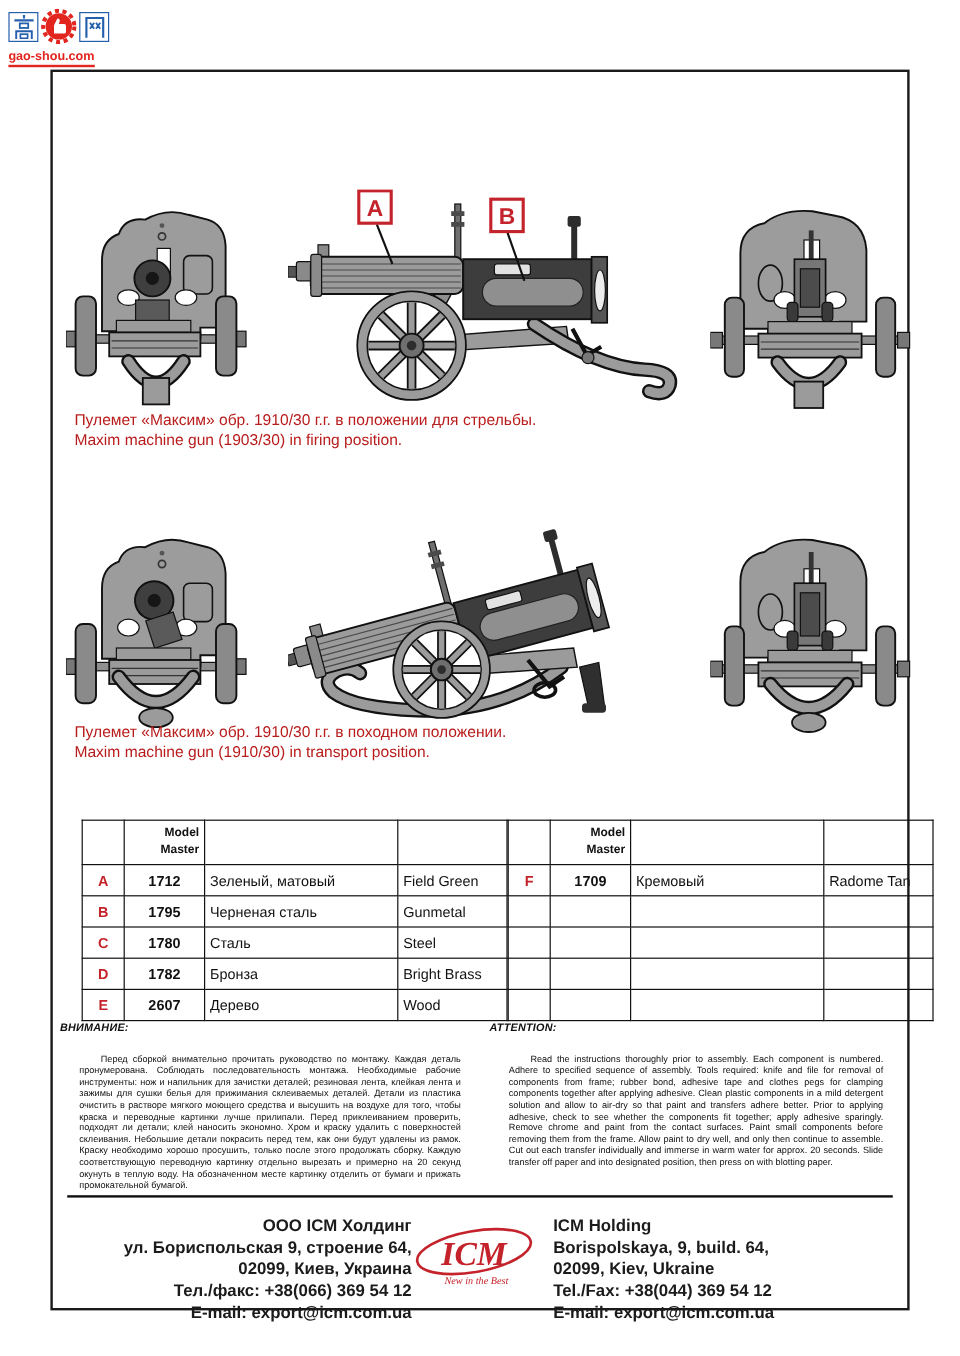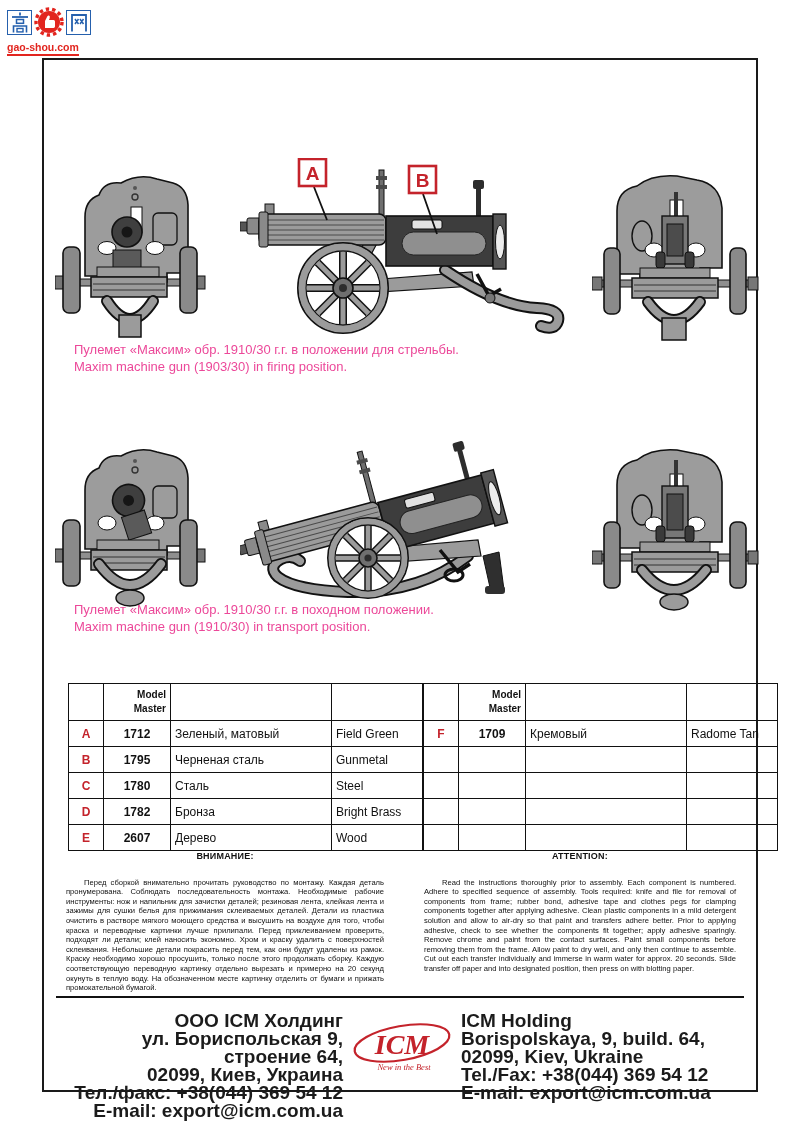--- a/index.html
+++ b/index.html
@@ -13,43 +13,43 @@
   .wm-row{display:flex;align-items:center;gap:2px;}
   .wm-char{width:23px;height:23px;border:1.5px solid #2560ad;background:#fff;
     display:flex;align-items:center;justify-content:center;}
   .wm-domain{margin-top:1px;color:#e2251f;font-weight:bold;font-size:10.5px;
     border-bottom:2.5px solid #e2251f;padding-bottom:1px;display:inline-block;}
   
   .page{position:absolute;left:42px;top:58px;width:716px;height:1034px;
     border:2px solid #1a1a1a;box-sizing:border-box;background:#fff;}
   .abs{position:absolute;}
   
-  .caption{font-size:13px;line-height:17px;color:#ec4899;margin-left:12px;}
+  .caption{font-size:13px;line-height:17px;color:#b91c1c;}
   
   .tables-wrap{left:24px;top:623px;width:676px;display:flex;justify-content:space-between;}
   table.paint-table{border-collapse:collapse;width:332px;table-layout:fixed;}
   table.paint-table td{border:1.6px solid #111;font-size:12px;height:23px;
     padding:1px 4px;overflow:hidden;white-space:nowrap;}
   table.paint-table tr.hdr td{height:34px;text-align:right;font-weight:bold;
     font-size:10px;line-height:14px;white-space:normal;}
   td.c-letter{width:26px;text-align:center;font-weight:bold;color:#c4232b;}
   td.c-code{width:58px;text-align:center;font-weight:bold;}
   td.c-ru{width:152px;padding-left:9px;margin-left:25px;}
   td.c-en{width:82px;padding-left:7px;}
   
   .attn{font-size:7.6px;line-height:9.6px;text-align:justify;color:#111;}
-  .attn h4{margin:0 0 1px 0;font-size:9px;text-align:center;letter-spacing:.2px;}
+  .attn h4{margin:0 0 1px 0;font-size:9px;text-align:left;letter-spacing:.2px;font-style:italic;}
   .attn p{margin:16px;text-indent:18px;}
   
   .divider{left:12px;top:936px;width:688px;height:0;border-top:2px solid #111;}
   .footer{left:8px;top:948px;width:700px;display:flex;align-items:flex-start;}
-  .f-col{font-size:19px;font-weight:bold;line-height:18px;color:#1b1b1b;}
+  .f-col{font-size:14px;font-weight:bold;line-height:18px;color:#1b1b1b;}
   .f-ru{flex:1;text-align:right;padding-top:4px;}
   .f-en{flex:1;text-align:left;padding-top:4px;}
-  .f-logo{width:118px;display:flex;justify-content:center;padding-top:10px;}
+  .f-logo{width:118px;display:flex;padding-top:10px;}
   svg{display:block;}
 </style>
 </head>
 <body>
 
 <div class="watermark">
   <div class="wm-row">
     <div class="wm-char">
       <svg width="22" height="22" viewBox="0 0 22 22" fill="none" stroke="#2560ad" stroke-width="1.8">
         <line x1="11" y1="1.5" x2="11" y2="4.5"></line>
@@ -390,21 +390,21 @@
     <h4>ATTENTION:</h4>
     <p>Read the instructions thoroughly prior to assembly. Each component is numbered. Adhere to specified sequence of assembly. Tools required: knife and file for removal of components from frame; rubber bond, adhesive tape and clothes pegs for clamping components together after applying adhesive. Clean plastic components in a mild detergent solution and allow to air-dry so that paint and transfers adhere better. Prior to applying adhesive, check to see whether the components fit together; apply adhesive sparingly. Remove chrome and paint from the contact surfaces. Paint small components before removing them from the frame. Allow paint to dry well, and only then continue to assemble. Cut out each transfer individually and immerse in warm water for approx. 20 seconds. Slide transfer off paper and into designated position, then press on with blotting paper.</p>
   </div>
 
   <div class="abs divider"></div>
   <div class="abs footer">
     <div class="f-col f-ru">
       <div>ООО ICM Холдинг</div>
       <div>ул. Бориспольская 9, строение 64,</div>
       <div>02099, Киев, Украина</div>
-      <div>Тел./факс: +38(044) 369 54 12</div>
+      <div>Тел./факс: +38(066) 369 54 12</div>
       <div>E-mail: export@icm.com.ua</div>
     </div>
     <div class="f-logo">
       <svg width="104" height="62" viewBox="0 0 104 62">
         <ellipse cx="52" cy="25" rx="48" ry="17" fill="none" stroke="#c4232b" stroke-width="2.2" transform="rotate(-10 52 25)"></ellipse>
         <text x="52" y="36" text-anchor="middle" font-size="28" font-weight="bold" font-style="italic" font-family="Liberation Serif, serif" fill="#c4232b">ICM</text>
         <text x="54" y="52" text-anchor="middle" font-size="8.5" font-style="italic" font-family="Liberation Serif, serif" fill="#c4232b">New in the Best</text>
       </svg>
     </div>
     <div class="f-col f-en">

